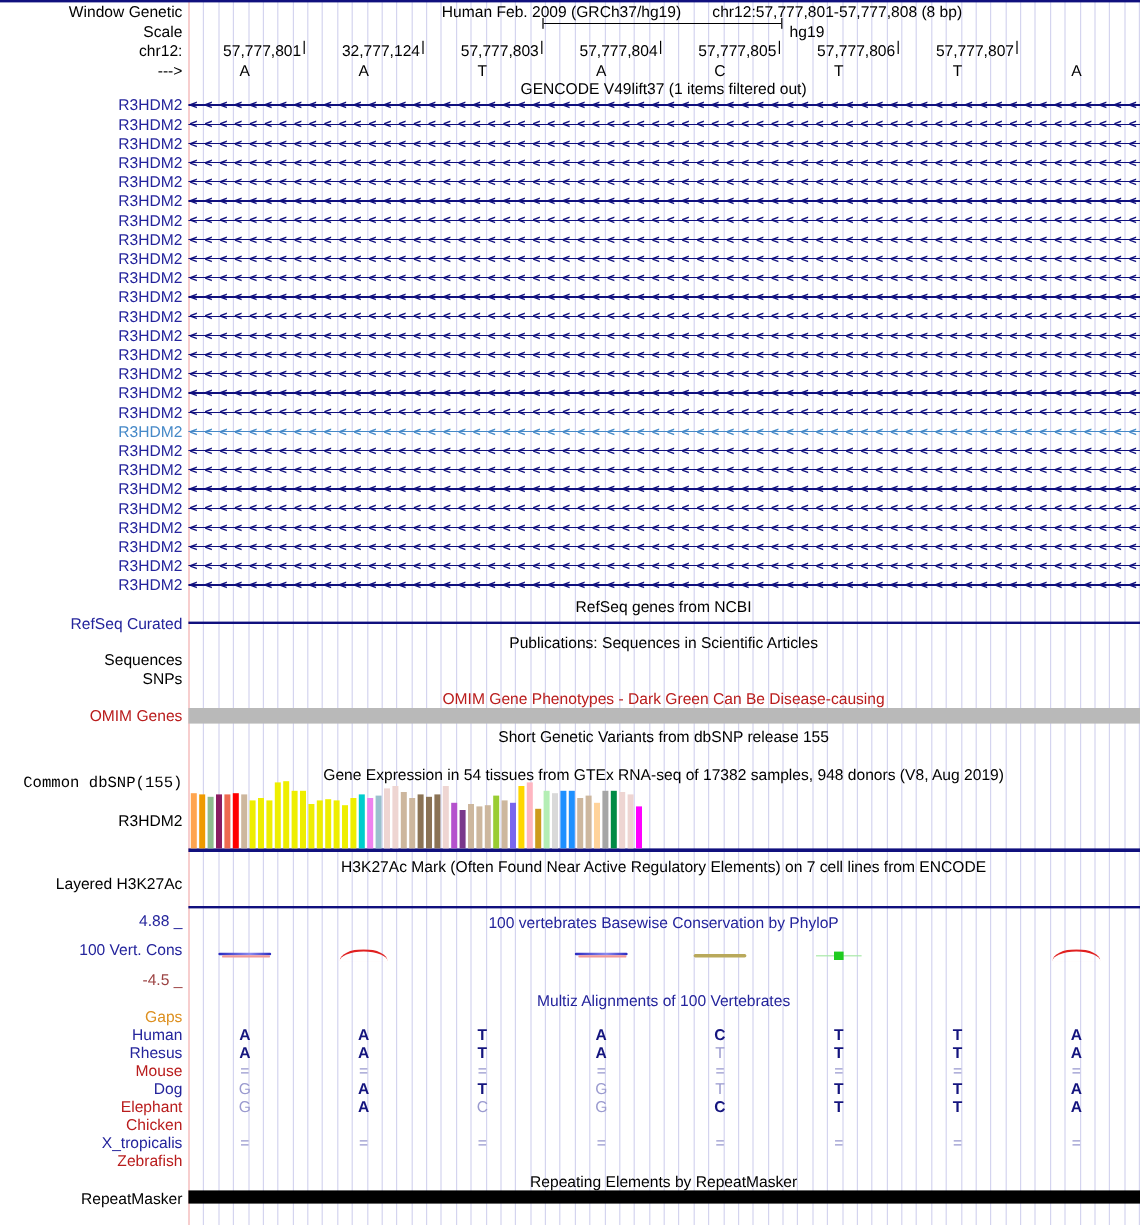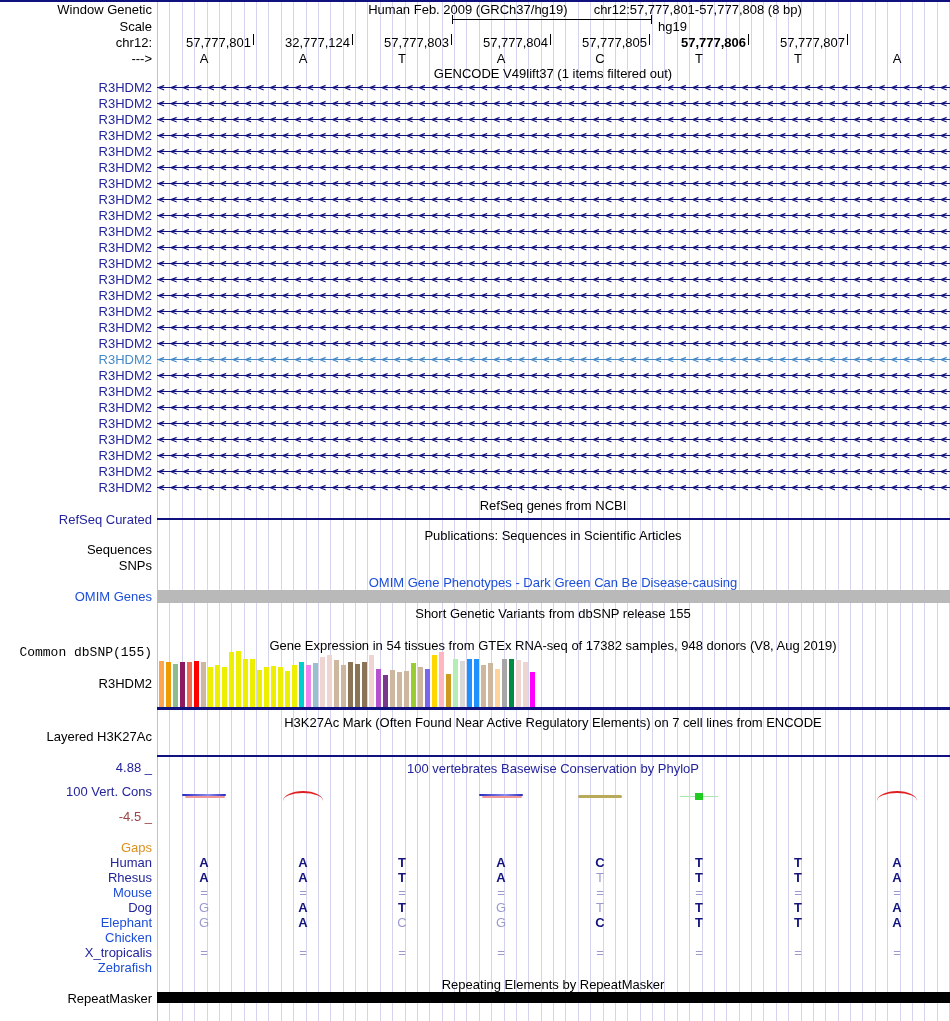--- a/index.html
+++ b/index.html
@@ -8,21 +8,21 @@
     background:#fff;font-family:"Liberation Sans","DejaVu Sans",sans-serif;
     font-size:13px;color:#000;
   }
   .abs{position:absolute;}
   .gridline{position:absolute;top:0;width:1px;height:1021px;background:#d4d4ef;z-index:0;}
   .guide-pink{position:absolute;top:0;left:157px;width:1px;height:1021px;background:#f2afaf;z-index:1;}
   .lbl{position:absolute;left:0;width:152px;text-align:right;white-space:nowrap;z-index:3;line-height:15px;}
   .title{position:absolute;left:157px;width:792px;text-align:center;white-space:nowrap;z-index:3;line-height:15px;}
   .blue{color:#24249c;}
   .teal{color:#4689c8;}
-  .green{color:#1d4ed8;}
+  .green{color:#b91c1c;}
   .orange{color:#dd9020;}
   .darkred{color:#9c4343;}
   .navy-line{position:absolute;background:#10107e;z-index:2;}
   .gene-row{position:absolute;left:0;width:950px;height:16px;z-index:3;}
   .gene-row .glabel{position:absolute;left:0;top:0;width:152px;text-align:right;line-height:16px;}
   .gene-row .gline{
     position:absolute;left:157px;right:0;top:0;height:16px;
     background:linear-gradient(to bottom,transparent 7px,#10107e 7px,#10107e 8px,transparent 8px);
   }
   .gene-row .arrows{
@@ -137,21 +137,21 @@
       <div class="coord" style="left: 161px; top: 35px;">57,777,801</div>
       <div class="tick" style="left: 253px; top: 34px;"></div>
       <div class="coord" style="left: 260px; top: 35px;">32,777,124</div>
       <div class="tick" style="left: 352px; top: 34px;"></div>
       <div class="coord" style="left: 359px; top: 35px;">57,777,803</div>
       <div class="tick" style="left: 451px; top: 34px;"></div>
       <div class="coord" style="left: 458px; top: 35px;">57,777,804</div>
       <div class="tick" style="left: 550px; top: 34px;"></div>
       <div class="coord" style="left: 557px; top: 35px;">57,777,805</div>
       <div class="tick" style="left: 649px; top: 34px;"></div>
-      <div class="coord" style="left: 656px; top: 35px; font-weight: bold;">57,777,806</div>
+      <div class="coord" style="left: 656px; top: 35px;">57,777,806</div>
       <div class="tick" style="left: 748px; top: 34px;"></div>
       <div class="coord" style="left: 755px; top: 35px;">57,777,807</div>
       <div class="tick" style="left: 847px; top: 34px;"></div>
     </div>
 
   <div class="lbl" style="top:51px;">---&gt;</div>
   <div id="bases">
       <div class="base" style="left: 192px; top: 51px;">A</div>
       <div class="base" style="left: 291px; top: 51px;">A</div>
       <div class="base" style="left: 390px; top: 51px;">T</div>
@@ -396,20 +396,21 @@
       </div>
       <div class="consmark" style="left: 680px; top: 792px; width: 38px; height: 10px;">
         <div class="cm-greenline"></div>
         <div class="cm-greendot"></div>
       </div>
       <div class="consmark" style="left: 877px; top: 791px; width: 40px; height: 10px;">
         <div class="cm-arc"></div>
       </div>
     </div>
 
+  <div class="title blue" style="top:826px;">Multiz Alignments of 100 Vertebrates</div>
   <div id="multiz">
       <div class="lbl orange" style="top: 840px;">Gaps</div>
       <div class="lbl blue" style="top: 855px;">Human</div>
       <div class="aln dark" style="left: 192px; top: 855px;">A</div>
       <div class="aln dark" style="left: 291px; top: 855px;">A</div>
       <div class="aln dark" style="left: 390px; top: 855px;">T</div>
       <div class="aln dark" style="left: 489px; top: 855px;">A</div>
       <div class="aln dark" style="left: 588px; top: 855px;">C</div>
       <div class="aln dark" style="left: 687px; top: 855px;">T</div>
       <div class="aln dark" style="left: 786px; top: 855px;">T</div>

